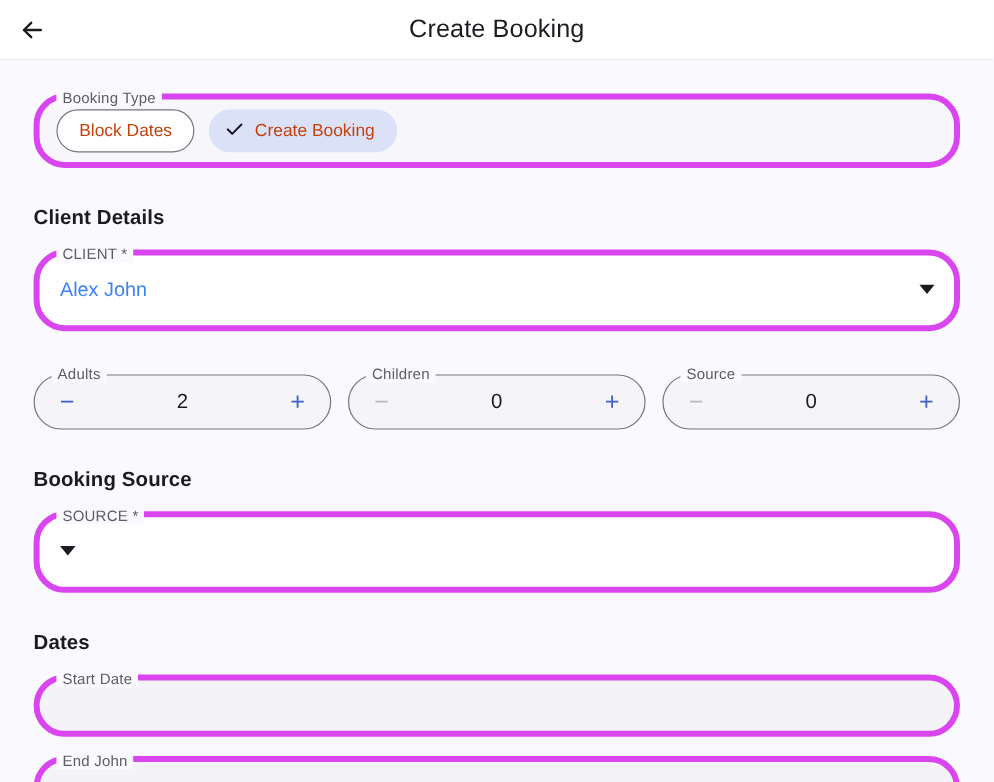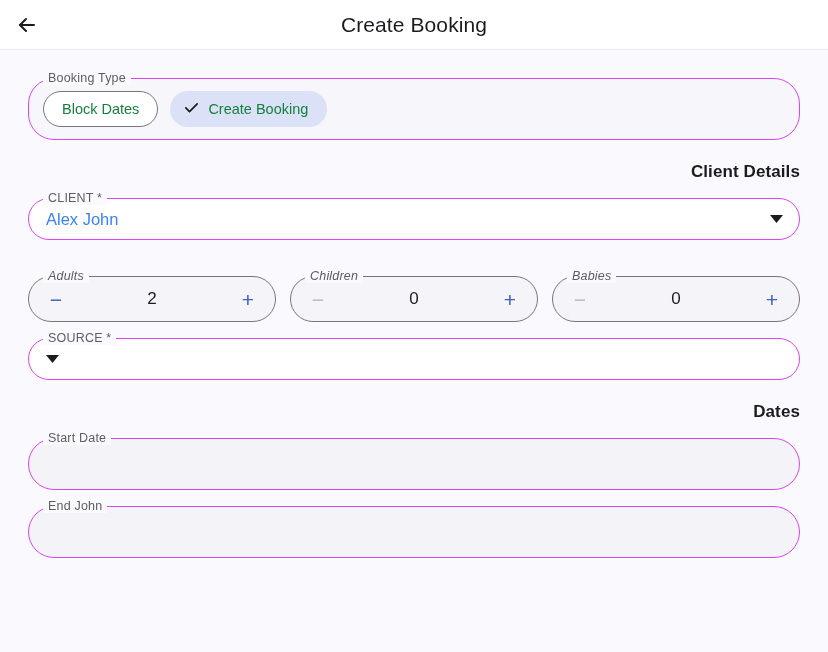--- a/index.html
+++ b/index.html
@@ -51,21 +51,21 @@
   }
 
   
   .page {
     padding: 14px 28px 0 28px;
   }
 
   
   .field {
     position: relative;
-    border: 1px solid #d946ef;
+    border: 5px solid #d946ef;
     border-radius: 26px;
     margin-top: 16px;
   }
   .field > .legend {
     position: absolute;
     top: -8px;
     left: 14px;
     padding: 0 5px;
     font-size: 12.5px;
     line-height: 14px;
@@ -86,47 +86,46 @@
     margin-top: 14px;
   }
   .seg-btn {
     height: 36px;
     padding: 0 18px;
     border-radius: 18px;
     border: 1px solid #79747e;
     background: #ffffff;
     font-family: inherit;
     font-size: 14.5px;
-    color: #15803d;
+    color: #c2410c;
     cursor: pointer;
     display: flex;
     align-items: center;
     white-space: nowrap;
   }
   .seg-btn.selected {
     background: #dbe2f7;
     border-color: transparent;
     padding: 0 18px 0 12px;
     gap: 8px;
   }
   .seg-check { display: block; flex: none; }
 
   
   .section-title {
     font-size: 17px;
     font-weight: 700;
     color: #1d1b20;
-    margin-top: 22px;
+    margin-top: 32px;
     letter-spacing: .1px;
-    text-align: right;
   }
 
   
   .select-field {
-    height: 42px;
+    height: 68px;
     background: #ffffff;
     display: flex;
     align-items: center;
     padding: 0 16px 0 17px;
     justify-content: space-between;
   }
   .select-value {
     flex: 1;
     font-size: 16.5px;
     color: #3b82f6;
@@ -143,21 +142,21 @@
     flex: 1;
     height: 46px;
     background: #f5f4f8;
     border-radius: 24px;
     border: 1px solid #79747e;
     display: flex;
     align-items: center;
     padding: 0 16px;
     position: relative;
   }
-  .stepper .legend { background: #faf9fd; font-style: italic; }
+  .stepper .legend { background: #faf9fd; }
   .step-btn {
     border: none;
     background: transparent;
     font-family: inherit;
     font-size: 21px;
     line-height: 1;
     color: #3f62c4;
     cursor: pointer;
     width: 22px;
     text-align: center;
@@ -251,29 +250,30 @@
     </div>
 
     <div class="field stepper">
       <span class="legend">Children</span>
       <button class="step-btn disabled">−</button>
       <span class="step-value">0</span>
       <button class="step-btn">+</button>
     </div>
 
     <div class="field stepper">
-      <span class="legend">Babies</span>
+      <span class="legend">Source</span>
       <button class="step-btn disabled">−</button>
       <span class="step-value">0</span>
       <button class="step-btn">+</button>
     </div>
 
   </div>
 
 
+  <div class="section-title">Booking Source</div>
 
   <div class="field select-field">
     <span class="legend">SOURCE *</span>
     <span class="caret">
       <svg width="13" height="9" viewBox="0 0 13 9">
         <path d="M0 0 L13 0 L6.5 8 Z" fill="#1d1b20"></path>
       </svg>
     </span>
   </div>
 

